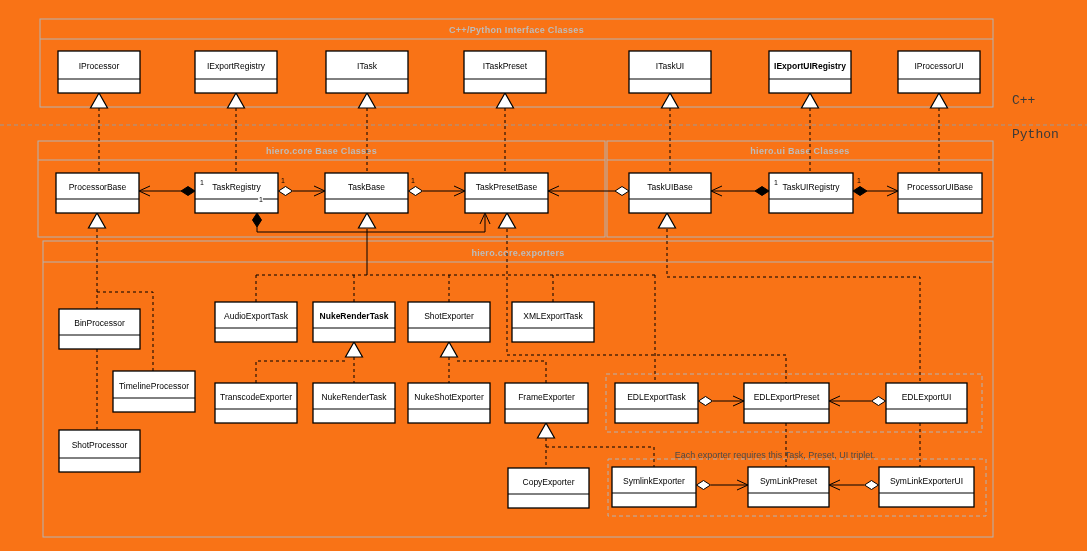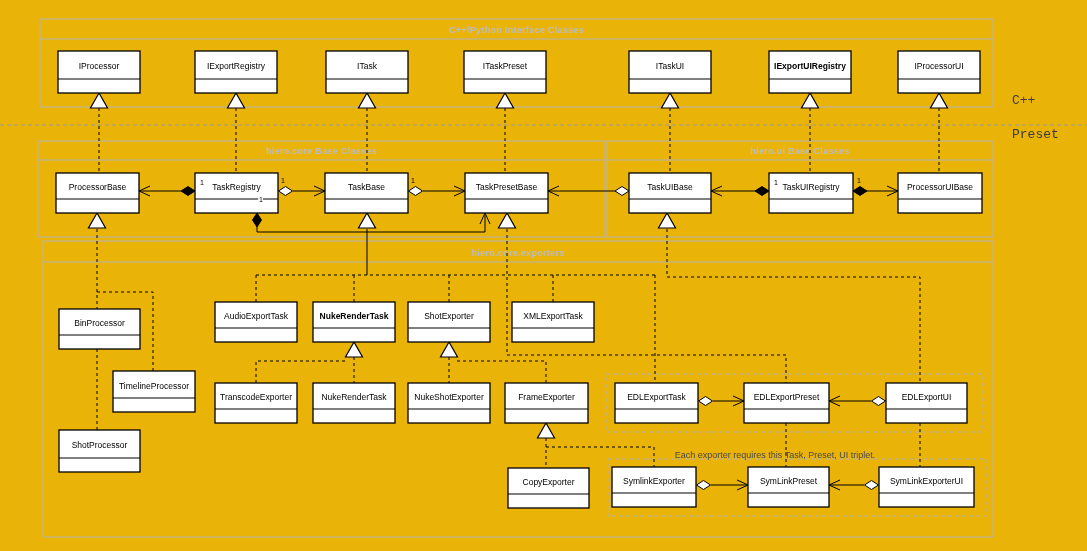--- a/index.html
+++ b/index.html
@@ -1,17 +1,17 @@
 <!DOCTYPE html>
 <html><head>
 <meta charset="utf-8">
 <style>
   html,body{margin:0;padding:0;background:#ffffff;}
   body{font-family:"Liberation Sans", sans-serif;}
-  #canvas{position:relative;width:1087px;height:551px;background:#eab308;overflow:hidden;}
+  #canvas{position:relative;width:1087px;height:551px;background:#f97316;overflow:hidden;}
   #diagram-svg{position:absolute;left:0;top:0;}
   .region-label{position:absolute;font-family:"Liberation Mono","DejaVu Sans Mono",monospace;
     font-size:13px;color:#3a3a3a;letter-spacing:0px;}
   .note-label{position:absolute;font-size:9px;color:#4a4a4a;width:260px;text-align:center;margin-top:17px;}
 </style>
 </head>
 <body>
 
 <div id="canvas">
   <svg id="diagram-svg" width="1087" height="551" viewBox="0 0 1087 551">
@@ -273,15 +273,15 @@
         <text x="926.5" y="484" text-anchor="middle" fill="#000" font-size="8.5" font-weight="400">SymLinkExporterUI</text>
       </g>
       <text x="200" y="185" fill="#000" font-size="7">1</text>
       <text x="281" y="183" fill="#000" font-size="7">1</text>
       <text x="411" y="183" fill="#000" font-size="7">1</text>
       <text x="259" y="202" fill="#000" font-size="7" stroke="#fff" stroke-width="3" paint-order="stroke">1</text>
       <text x="774" y="185" fill="#000" font-size="7">1</text>
       <text x="857" y="183" fill="#000" font-size="7">1</text>
     </svg>
   <div class="region-label" style="left:1012px;top:93px;">C++</div>
-  <div class="region-label" style="left:1012px;top:127px;">Preset</div>
+  <div class="region-label" style="left:1012px;top:127px;">Python</div>
   <div class="note-label" style="left:645px;top:433px;">Each exporter requires this Task, Preset, UI triplet.</div>
 </div>
 
 </body></html>

